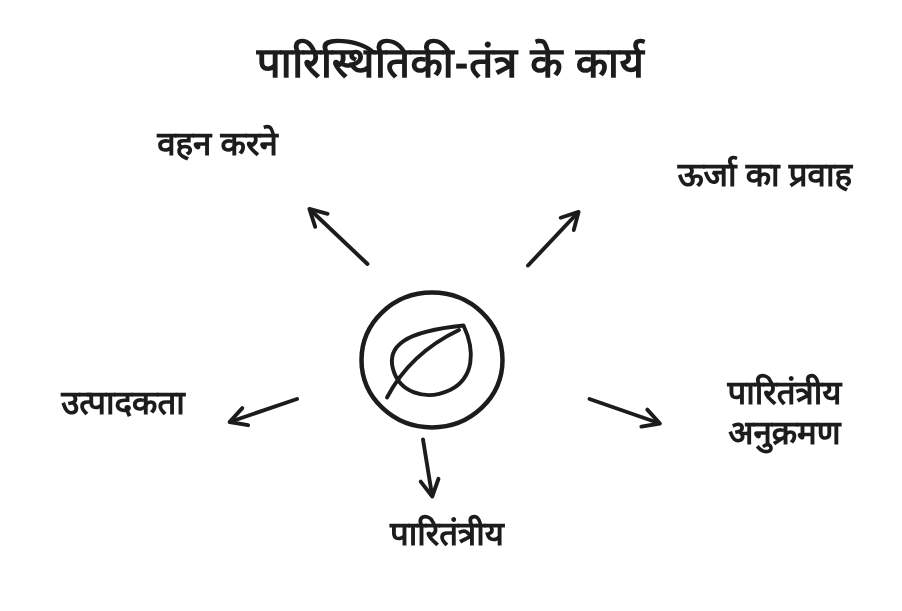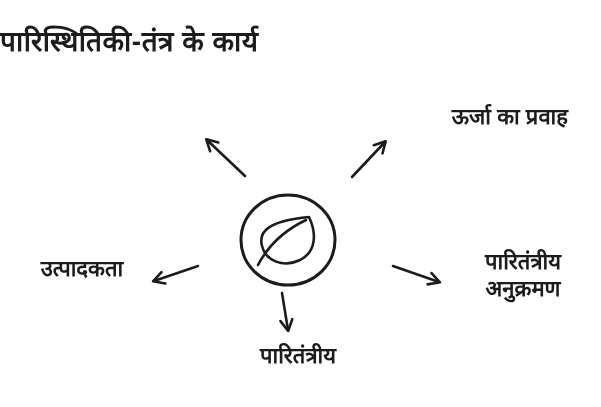--- a/index.html
+++ b/index.html
@@ -13,21 +13,21 @@
     height: 407px;
     background: #ffffff;
     overflow: hidden;
     color: #1c1c1c;
   }
   .diagram-title {
     position: absolute;
     top: 24px;
     left: 0;
     width: 100%;
-    text-align: left;
+    text-align: center;
     font-size: 28px;
     line-height: 36px;
     font-weight: 700;
     color: #1c1c1c;
     letter-spacing: 0.5px;
   }
   .node-label {
     position: absolute;
     text-align: center;
     font-size: 22px;
@@ -48,20 +48,21 @@
   }
 </style>
 </head>
 <body>
 
 <div class="canvas">
 
   <div class="diagram-title">पारिस्थितिकी-तंत्र के कार्य</div>
 
   <div class="node-label node-carrying-capacity">
+    <div>वहन करने</div>
   </div>
 
   <div class="node-label node-energy-flow">
     <div>ऊर्जा का प्रवाह</div>
   </div>
 
   <div class="node-label node-productivity">
     <div>उत्पादकता</div>
   </div>
 

